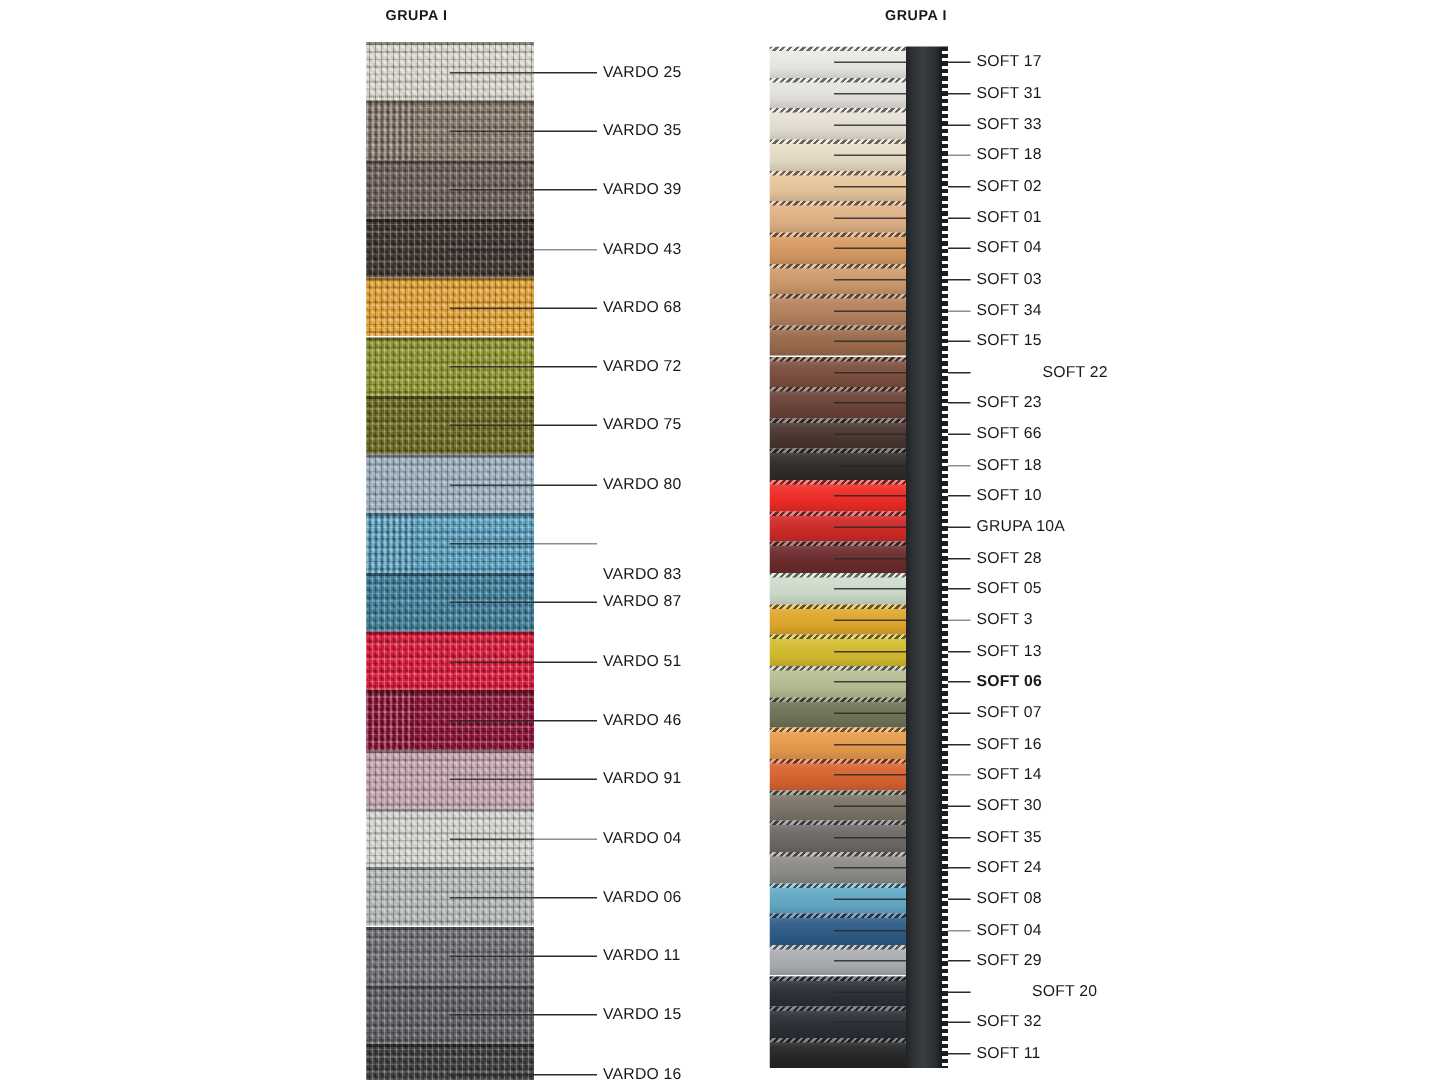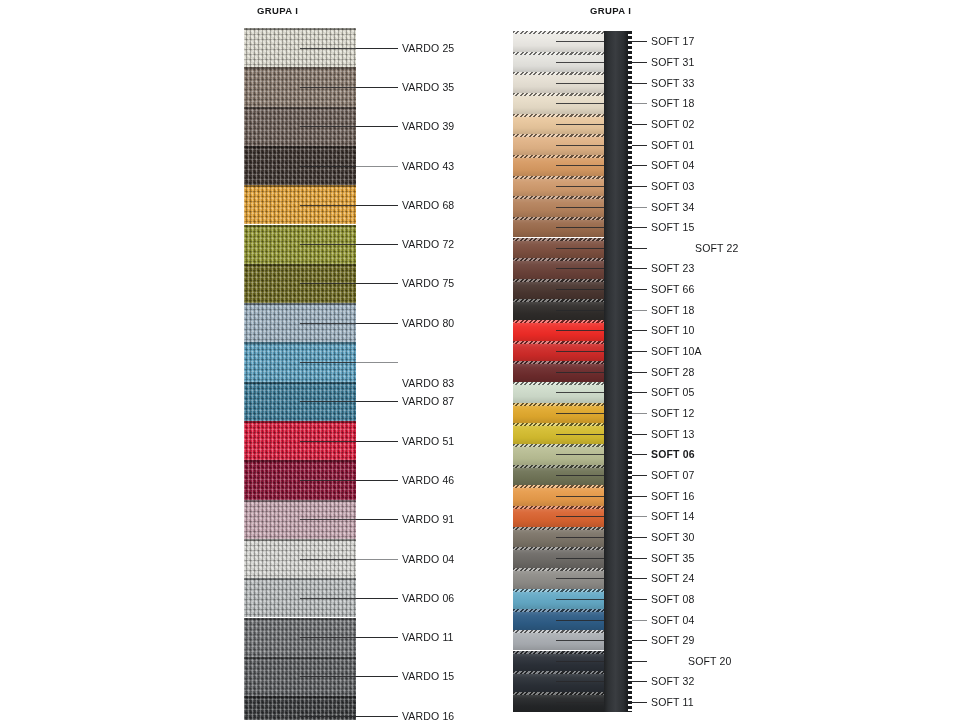--- a/index.html
+++ b/index.html
@@ -452,30 +452,30 @@
       <div class="leader" style="left: 605px; width: 42px; top: 289px;"></div>
       <div class="swatch-label" style="left: 651px; top: 289px;">SOFT 66</div>
       <div class="stub" style="left: 556px; width: 48px; top: 310px;"></div>
       <div class="leader light" style="left: 605px; width: 42px; top: 310px;"></div>
       <div class="swatch-label" style="left: 651px; top: 310px;">SOFT 18</div>
       <div class="stub" style="left: 556px; width: 48px; top: 330px;"></div>
       <div class="leader" style="left: 605px; width: 42px; top: 330px;"></div>
       <div class="swatch-label" style="left: 651px; top: 330px;">SOFT 10</div>
       <div class="stub" style="left: 556px; width: 48px; top: 351px;"></div>
       <div class="leader" style="left: 605px; width: 42px; top: 351px;"></div>
-      <div class="swatch-label" style="left: 651px; top: 351px;">SOFT 10A</div>
+      <div class="swatch-label" style="left: 651px; top: 351px;">GRUPA 10A</div>
       <div class="stub" style="left: 556px; width: 48px; top: 372px;"></div>
       <div class="leader" style="left: 605px; width: 42px; top: 372px;"></div>
       <div class="swatch-label" style="left: 651px; top: 372px;">SOFT 28</div>
       <div class="stub" style="left: 556px; width: 48px; top: 392px;"></div>
       <div class="leader" style="left: 605px; width: 42px; top: 392px;"></div>
       <div class="swatch-label" style="left: 651px; top: 392px;">SOFT 05</div>
       <div class="stub" style="left: 556px; width: 48px; top: 413px;"></div>
       <div class="leader light" style="left: 605px; width: 42px; top: 413px;"></div>
-      <div class="swatch-label" style="left: 651px; top: 413px;">SOFT 12</div>
+      <div class="swatch-label" style="left: 651px; top: 413px;">SOFT 3</div>
       <div class="stub" style="left: 556px; width: 48px; top: 434px;"></div>
       <div class="leader" style="left: 605px; width: 42px; top: 434px;"></div>
       <div class="swatch-label" style="left: 651px; top: 434px;">SOFT 13</div>
       <div class="stub" style="left: 556px; width: 48px; top: 454px;"></div>
       <div class="leader" style="left: 605px; width: 42px; top: 454px;"></div>
       <div class="swatch-label" style="left: 651px; top: 454px; font-weight: bold;">SOFT 06</div>
       <div class="stub" style="left: 556px; width: 48px; top: 475px;"></div>
       <div class="leader" style="left: 605px; width: 42px; top: 475px;"></div>
       <div class="swatch-label" style="left: 651px; top: 475px;">SOFT 07</div>
       <div class="stub" style="left: 556px; width: 48px; top: 496px;"></div>

